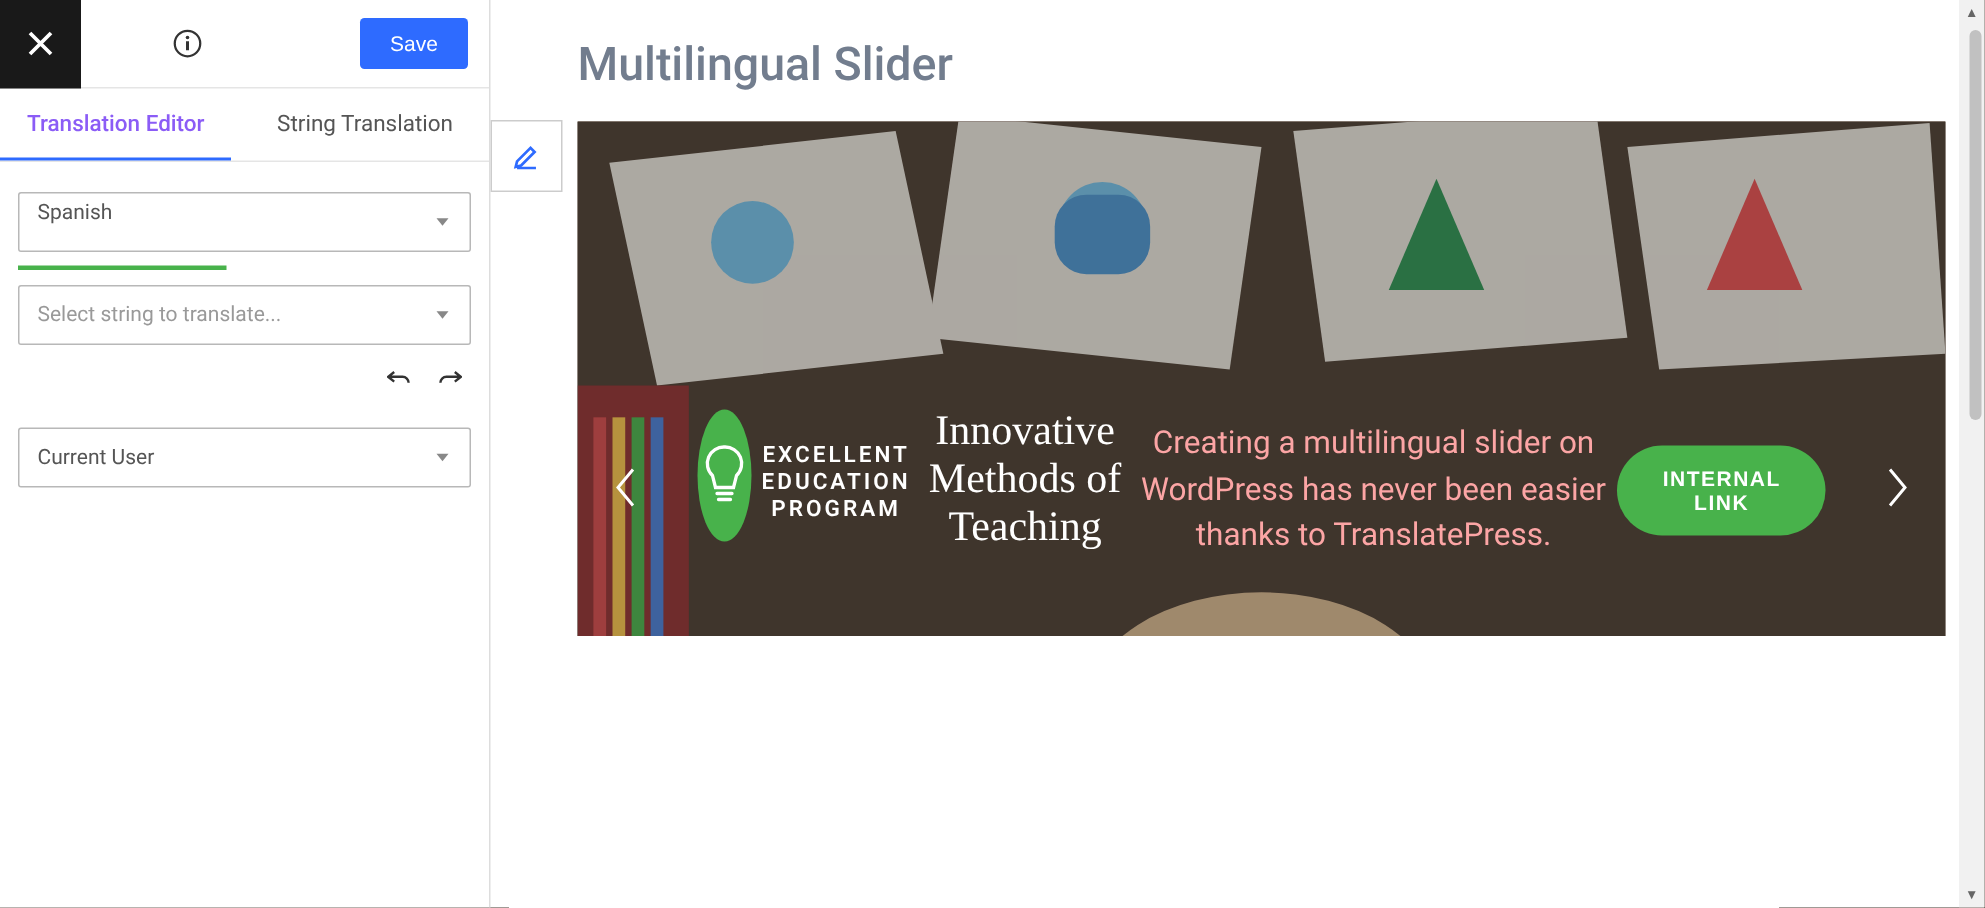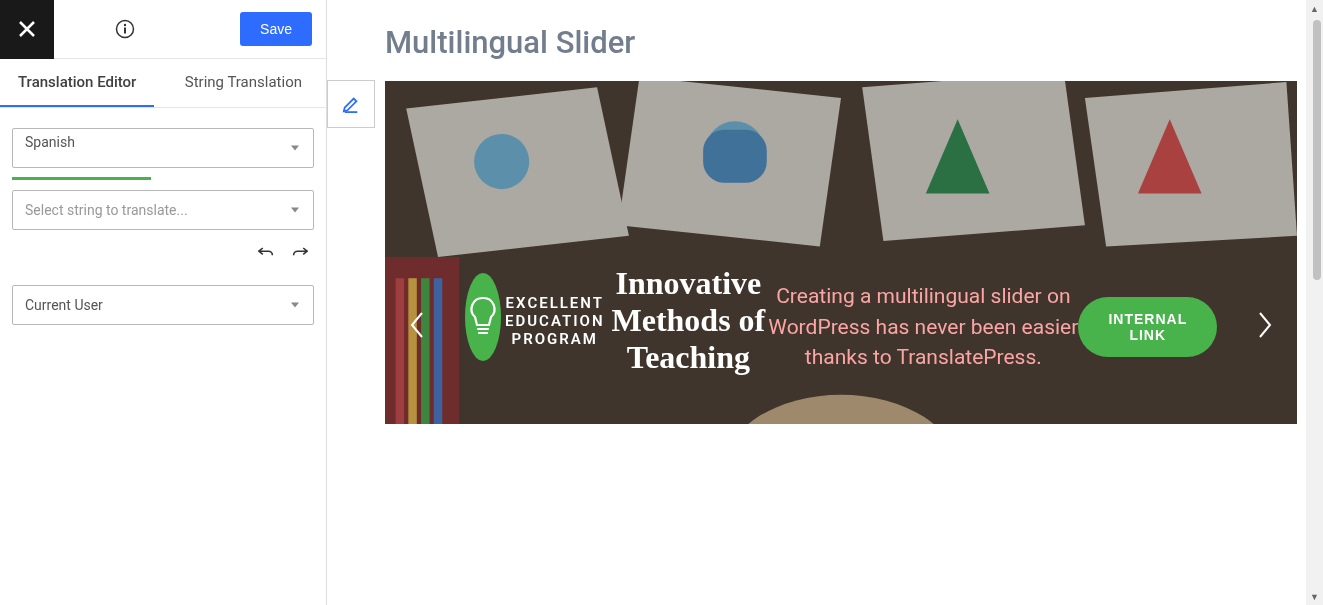--- a/index.html
+++ b/index.html
@@ -7,21 +7,21 @@
 
 .sidebar { width: 327px; height: 605px; float: left; border-right: 1px solid #ddd; background: #fff; }
 .topbar { height: 59px; display: flex; align-items: center; border-bottom: 1px solid #e5e5e5; gap: 44px; }
 .close-btn { width: 58px; height: 59px; background: #191919; display: flex; align-items: center; justify-content: center; cursor: pointer; }
 .info-btn { width: 58px; height: 59px; display: flex; align-items: center; justify-content: center; cursor: pointer; }
 .spacer { flex: 1; }
 .save-btn { background: #2e6bff; color: #fff; border: none; padding: 9px 20px; font-size: 14px; border-radius: 3px; margin-right: 14px; cursor: pointer; font-weight: 500; }
 
 .tabs { display: flex; border-bottom: 1px solid #e5e5e5; }
 .tab { padding: 14px 18px; font-size: 15px; color: #555; cursor: pointer; border-bottom: 2px solid transparent; }
-.tab.active { color: #404040; border-bottom-color: #2e6bff; font-weight: 500; text-align: right; }
+.tab.active { color: #8b5cf6; border-bottom-color: #2e6bff; font-weight: 500; text-align: right; }
 .tab.second { margin-left: auto; padding-right: 24px; text-align: right; }
 
 .panel { padding: 20px 12px 12px; }
 .select-box { position: relative; border: 1px solid #b8b8b8; border-radius: 2px; height: 40px; display: flex; align-items: center; padding: 0 12px; font-size: 14px; color: #555; cursor: pointer; background: #fff; margin-bottom: 10px; }
 .select-box::after { content: ""; position: absolute; right: 14px; top: 50%; transform: translateY(-50%); border-left: 4px solid transparent; border-right: 4px solid transparent; border-top: 5px solid #888; }
 .lang-box { padding-bottom: 12px; }
 .progress-bar { height: 3px; background: #48b24b; width: 46%; margin-top: -1px; margin-bottom: 10px; }
 .string-box { color: #999; }
 .undo-redo { display: flex; justify-content: flex-end; gap: 18px; padding: 4px 6px 10px; }
 .undo-redo span { cursor: pointer; color: #333; }
@@ -34,21 +34,21 @@
 
 .preview { margin-left: 327px; height: 424px; overflow: hidden; position: relative; padding: 0 26px 0 58px; }
 .page-title { font-size: 31px; color: #727d8e; font-weight: 500; padding: 24px 0 20px; }
 .slider { position: relative; height: 492px; background: #5a4a3e; overflow: hidden; }
 .slider-bg { position: absolute; inset: 0; }
 .slider-bg svg { width: 100%; height: 100%; }
 .overlay { position: absolute; inset: 0; background: rgba(30,30,30,0.25); }
 .slide-content { position: absolute; inset: 0; display: flex; flex-direction: row; align-items: center; justify-content: center; color: #fff; text-align: center; padding: 0 80px; }
 .icon-circle { width: 88px; height: 88px; background: #48b24b; border-radius: 50%; display: flex; align-items: center; justify-content: center; margin-bottom: 20px; }
 .eyebrow { font-size: 15px; letter-spacing: 2px; font-weight: 600; margin-bottom: 12px; }
-.headline { font-size: 32px; font-family: Georgia, serif; font-weight: 700; margin-bottom: 14px; }
+.headline { font-size: 28px; font-family: Georgia, serif; font-weight: 400; margin-bottom: 14px; }
 .subcopy { font-size: 21px; color: #fca5a5; line-height: 1.45; max-width: 700px; }
 .buttons { display: flex; gap: 32px; }
 .pill-btn { background: #48b24b; color: #fff; border: none; padding: 14px 30px; font-size: 14px; font-weight: 700; letter-spacing: 1px; border-radius: 30px; cursor: pointer; }
 .nav-arrow { position: absolute; top: 50%; transform: translateY(-50%); color: #fff; cursor: pointer; padding: 12px; }
 .nav-arrow.prev { left: 12px; }
 .nav-arrow.next { right: 12px; }
 .dots { position: absolute; bottom: 16px; left: 50%; transform: translateX(-50%); display: flex; gap: 10px; }
 .dot { width: 11px; height: 11px; border-radius: 50%; border: 1px solid #fff; cursor: pointer; }
 .dot.active { background: #fff; }
 

